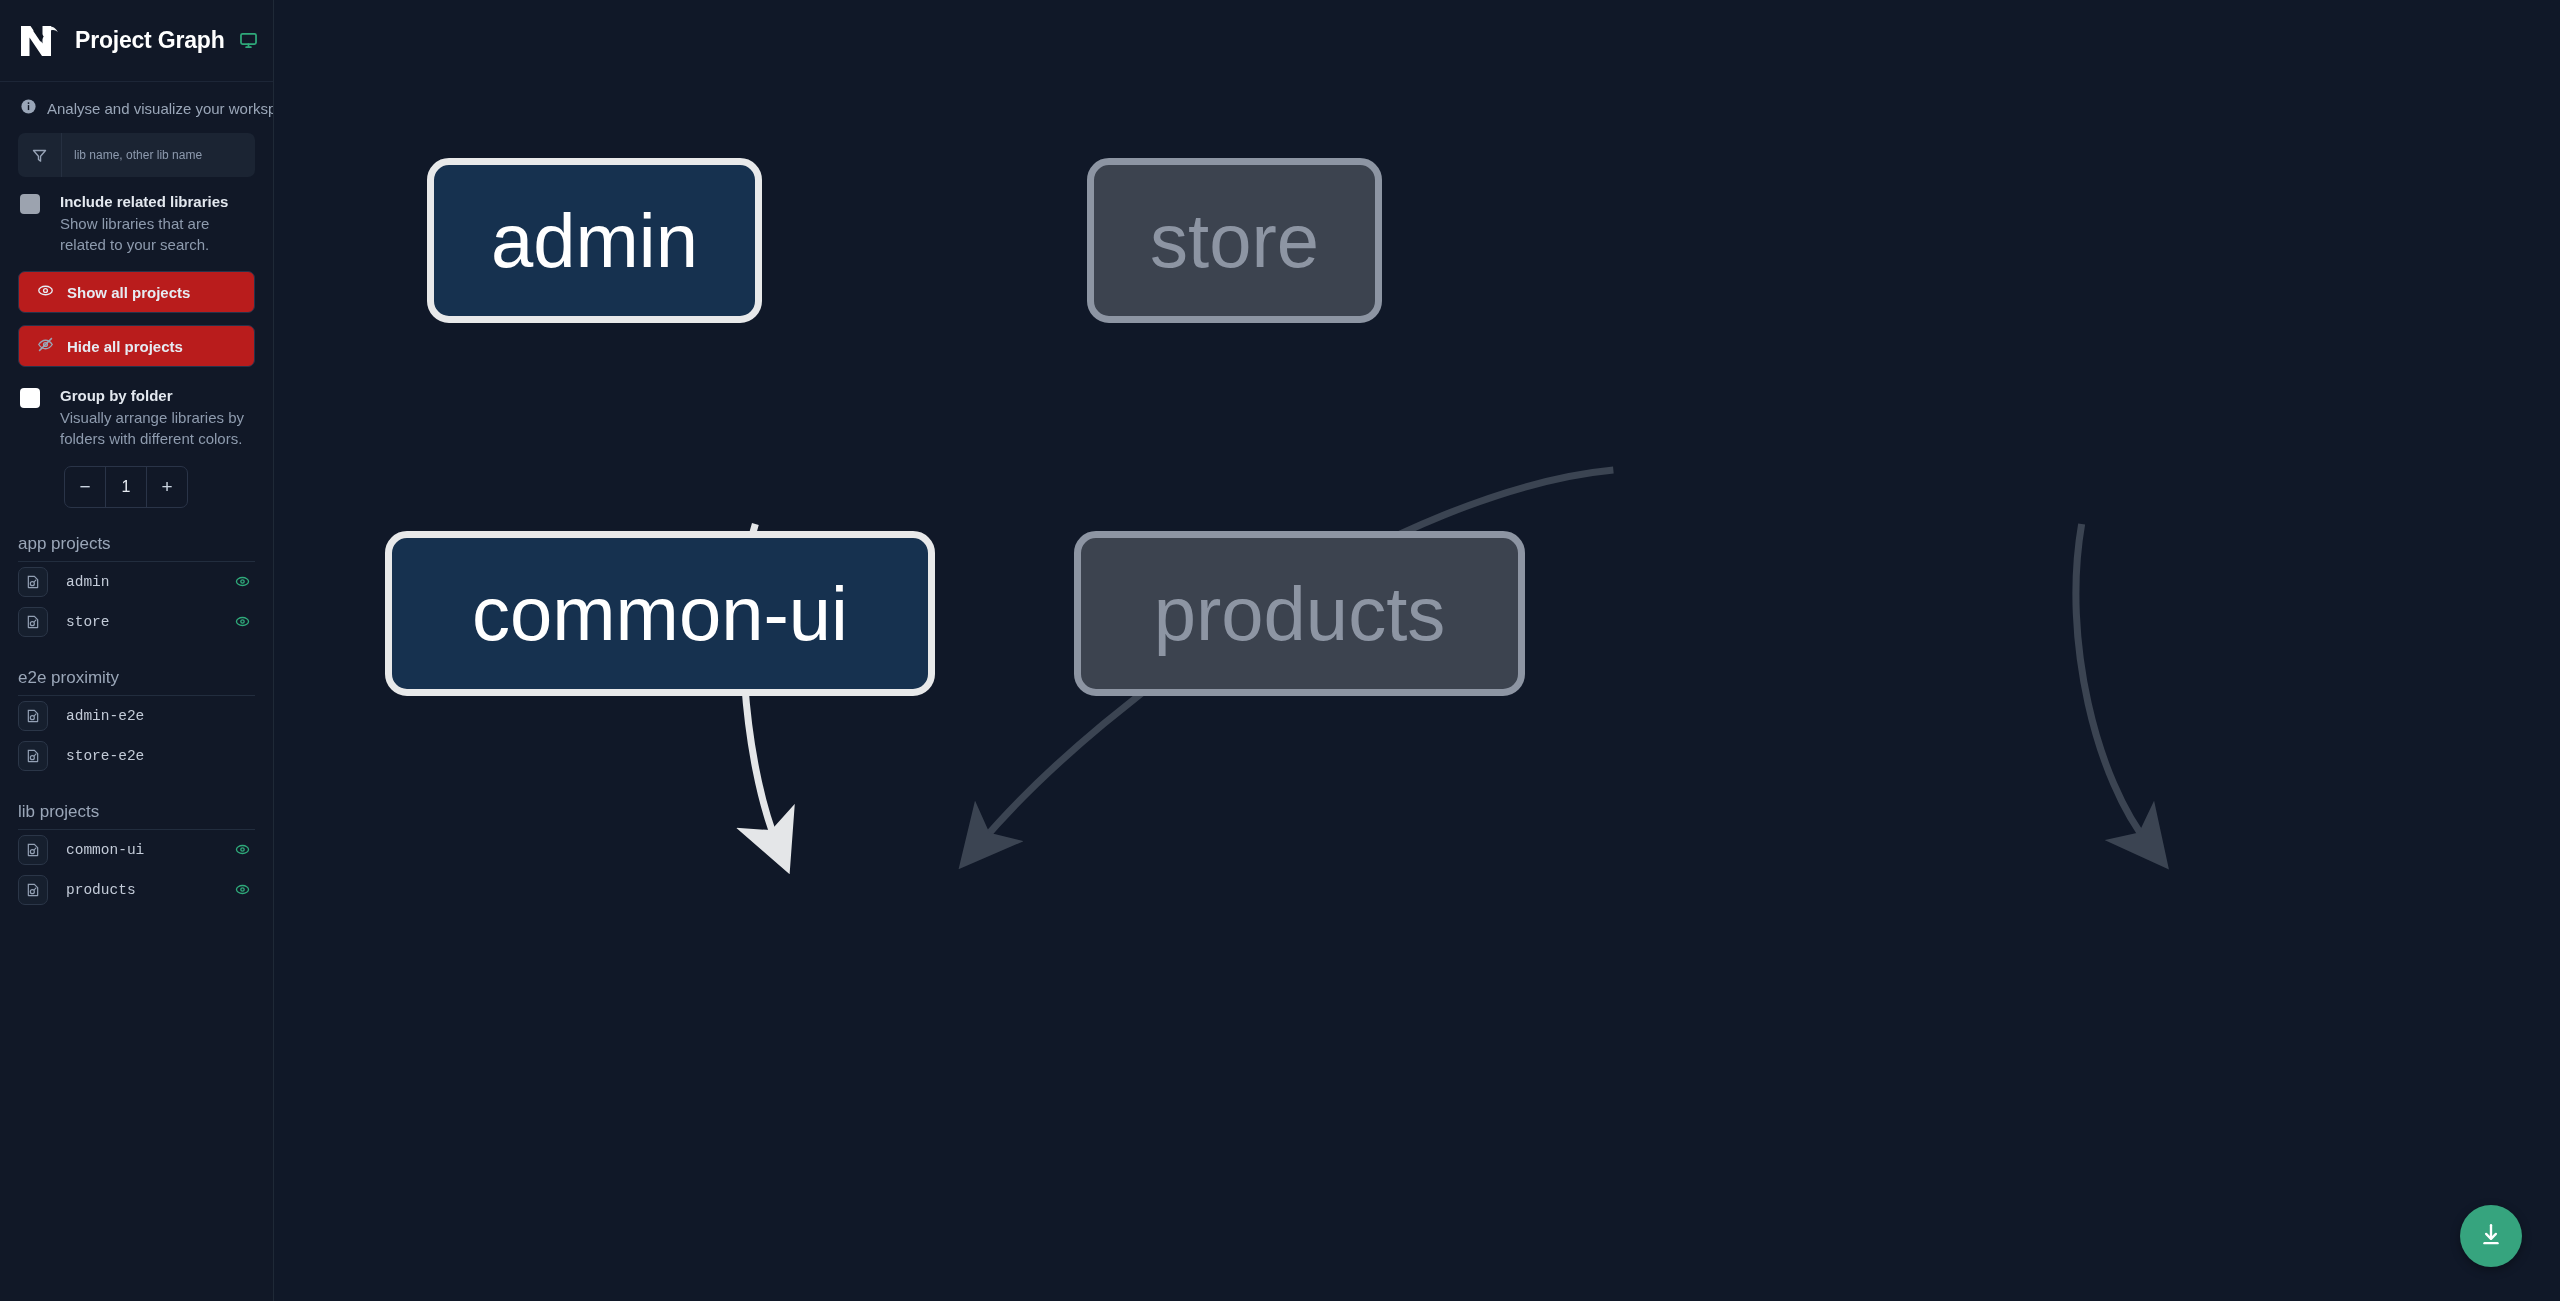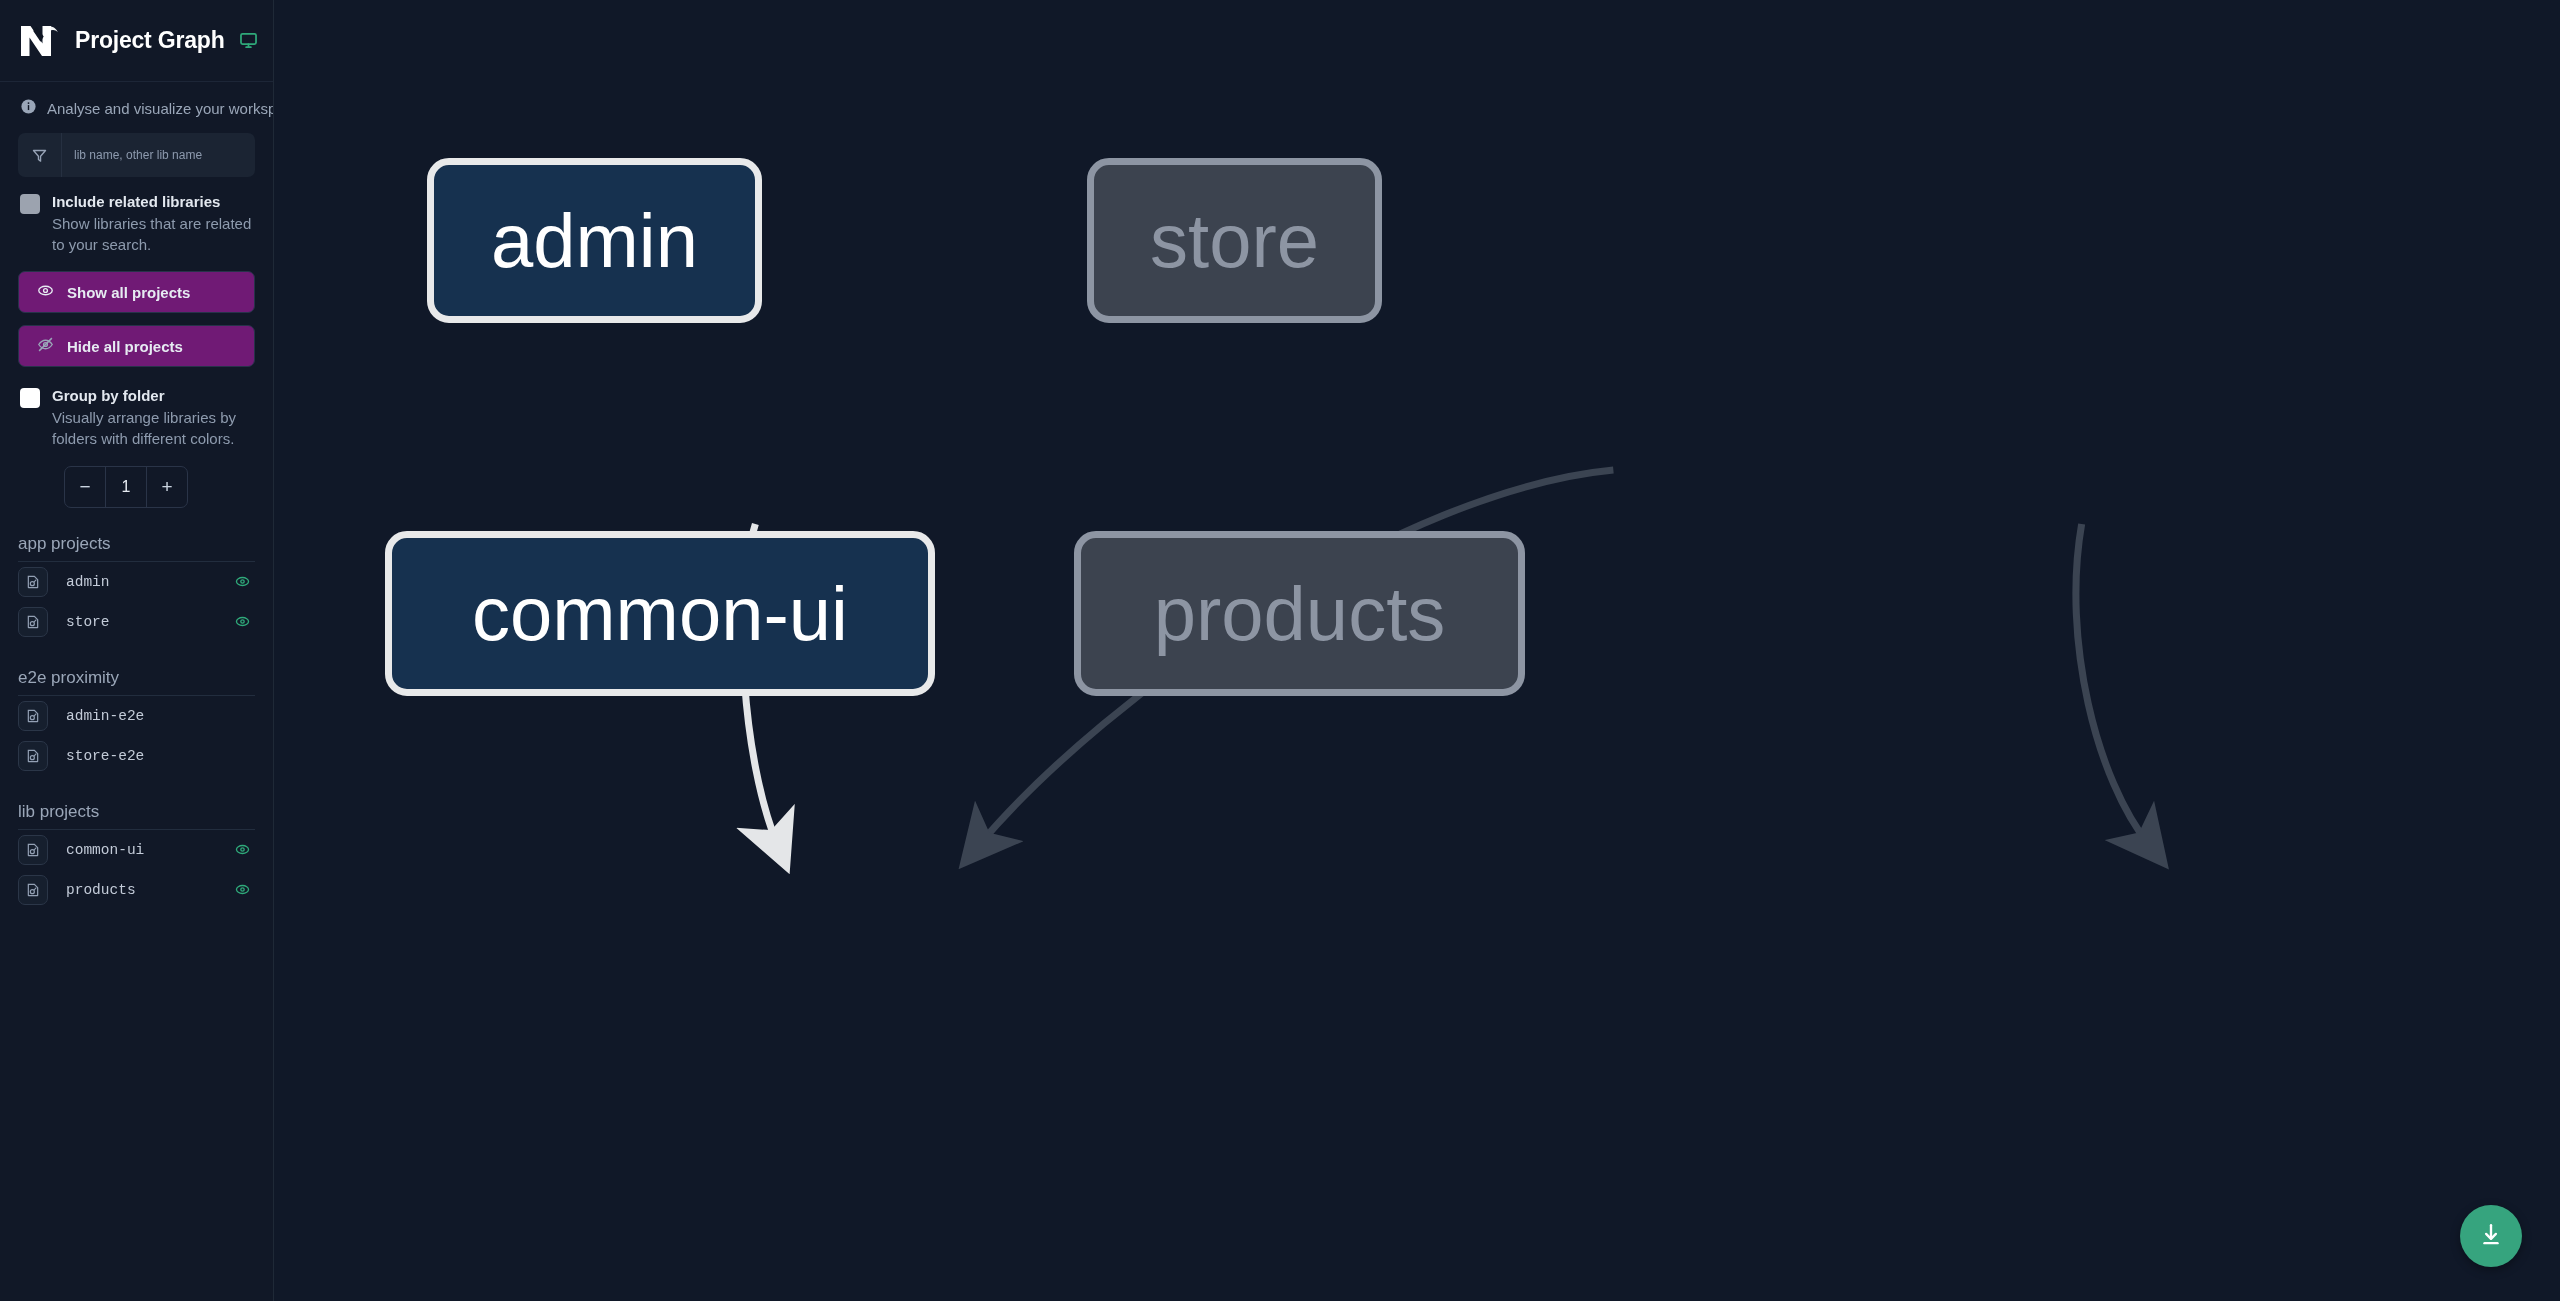--- a/index.html
+++ b/index.html
@@ -59,21 +59,21 @@
     border-right: 1px solid #263041;
   }
   .search-input {
     flex: 1; background: transparent; border: 0; outline: 0;
     color: #dbe2ec; font-size: 12px;
     font-family: "Liberation Sans", sans-serif;
     padding: 0 12px;
   }
   .search-input::placeholder { color: #8d9aae; }
 
-  .opt-row { display: flex; gap: 12px; margin-bottom: 16px; padding-left: 2px; }
+  .opt-row { display: flex; gap: 20px; margin-bottom: 16px; padding-left: 2px; }
   .cbox {
     width: 20px; height: 20px; flex: 0 0 20px; margin-top: 3px;
     border-radius: 4px;
     background: #9ca3af;
     position: relative;
   }
   .cbox.white { background: #ffffff; }
   .cbox.green { background: #2fa97a; }
   .cbox.green:after {
     content: ""; position: absolute;
@@ -81,21 +81,21 @@
     border: solid #0b3d2c; border-width: 0 2.6px 2.6px 0;
     transform: rotate(42deg);
   }
   .opt-texts { flex: 1; }
   .opt-title { color: #e3e8ef; font-size: 15px; font-weight: 700; line-height: 1.45; }
   .opt-desc { color: #8e9bae; font-size: 15px; line-height: 1.42; }
 
   .btn-wide {
     display: flex; align-items: center; gap: 13px;
     width: 100%; height: 42px;
-    background: #701a75;
+    background: #b91c1c;
     border: 1px solid #27324a;
     border-radius: 7px;
     color: #e6ebf2; font-size: 15px; font-weight: 700;
     padding: 0 18px;
     margin-bottom: 12px;
     cursor: pointer;
     font-family: "Liberation Sans", sans-serif;
   }
 
   .stepper {

